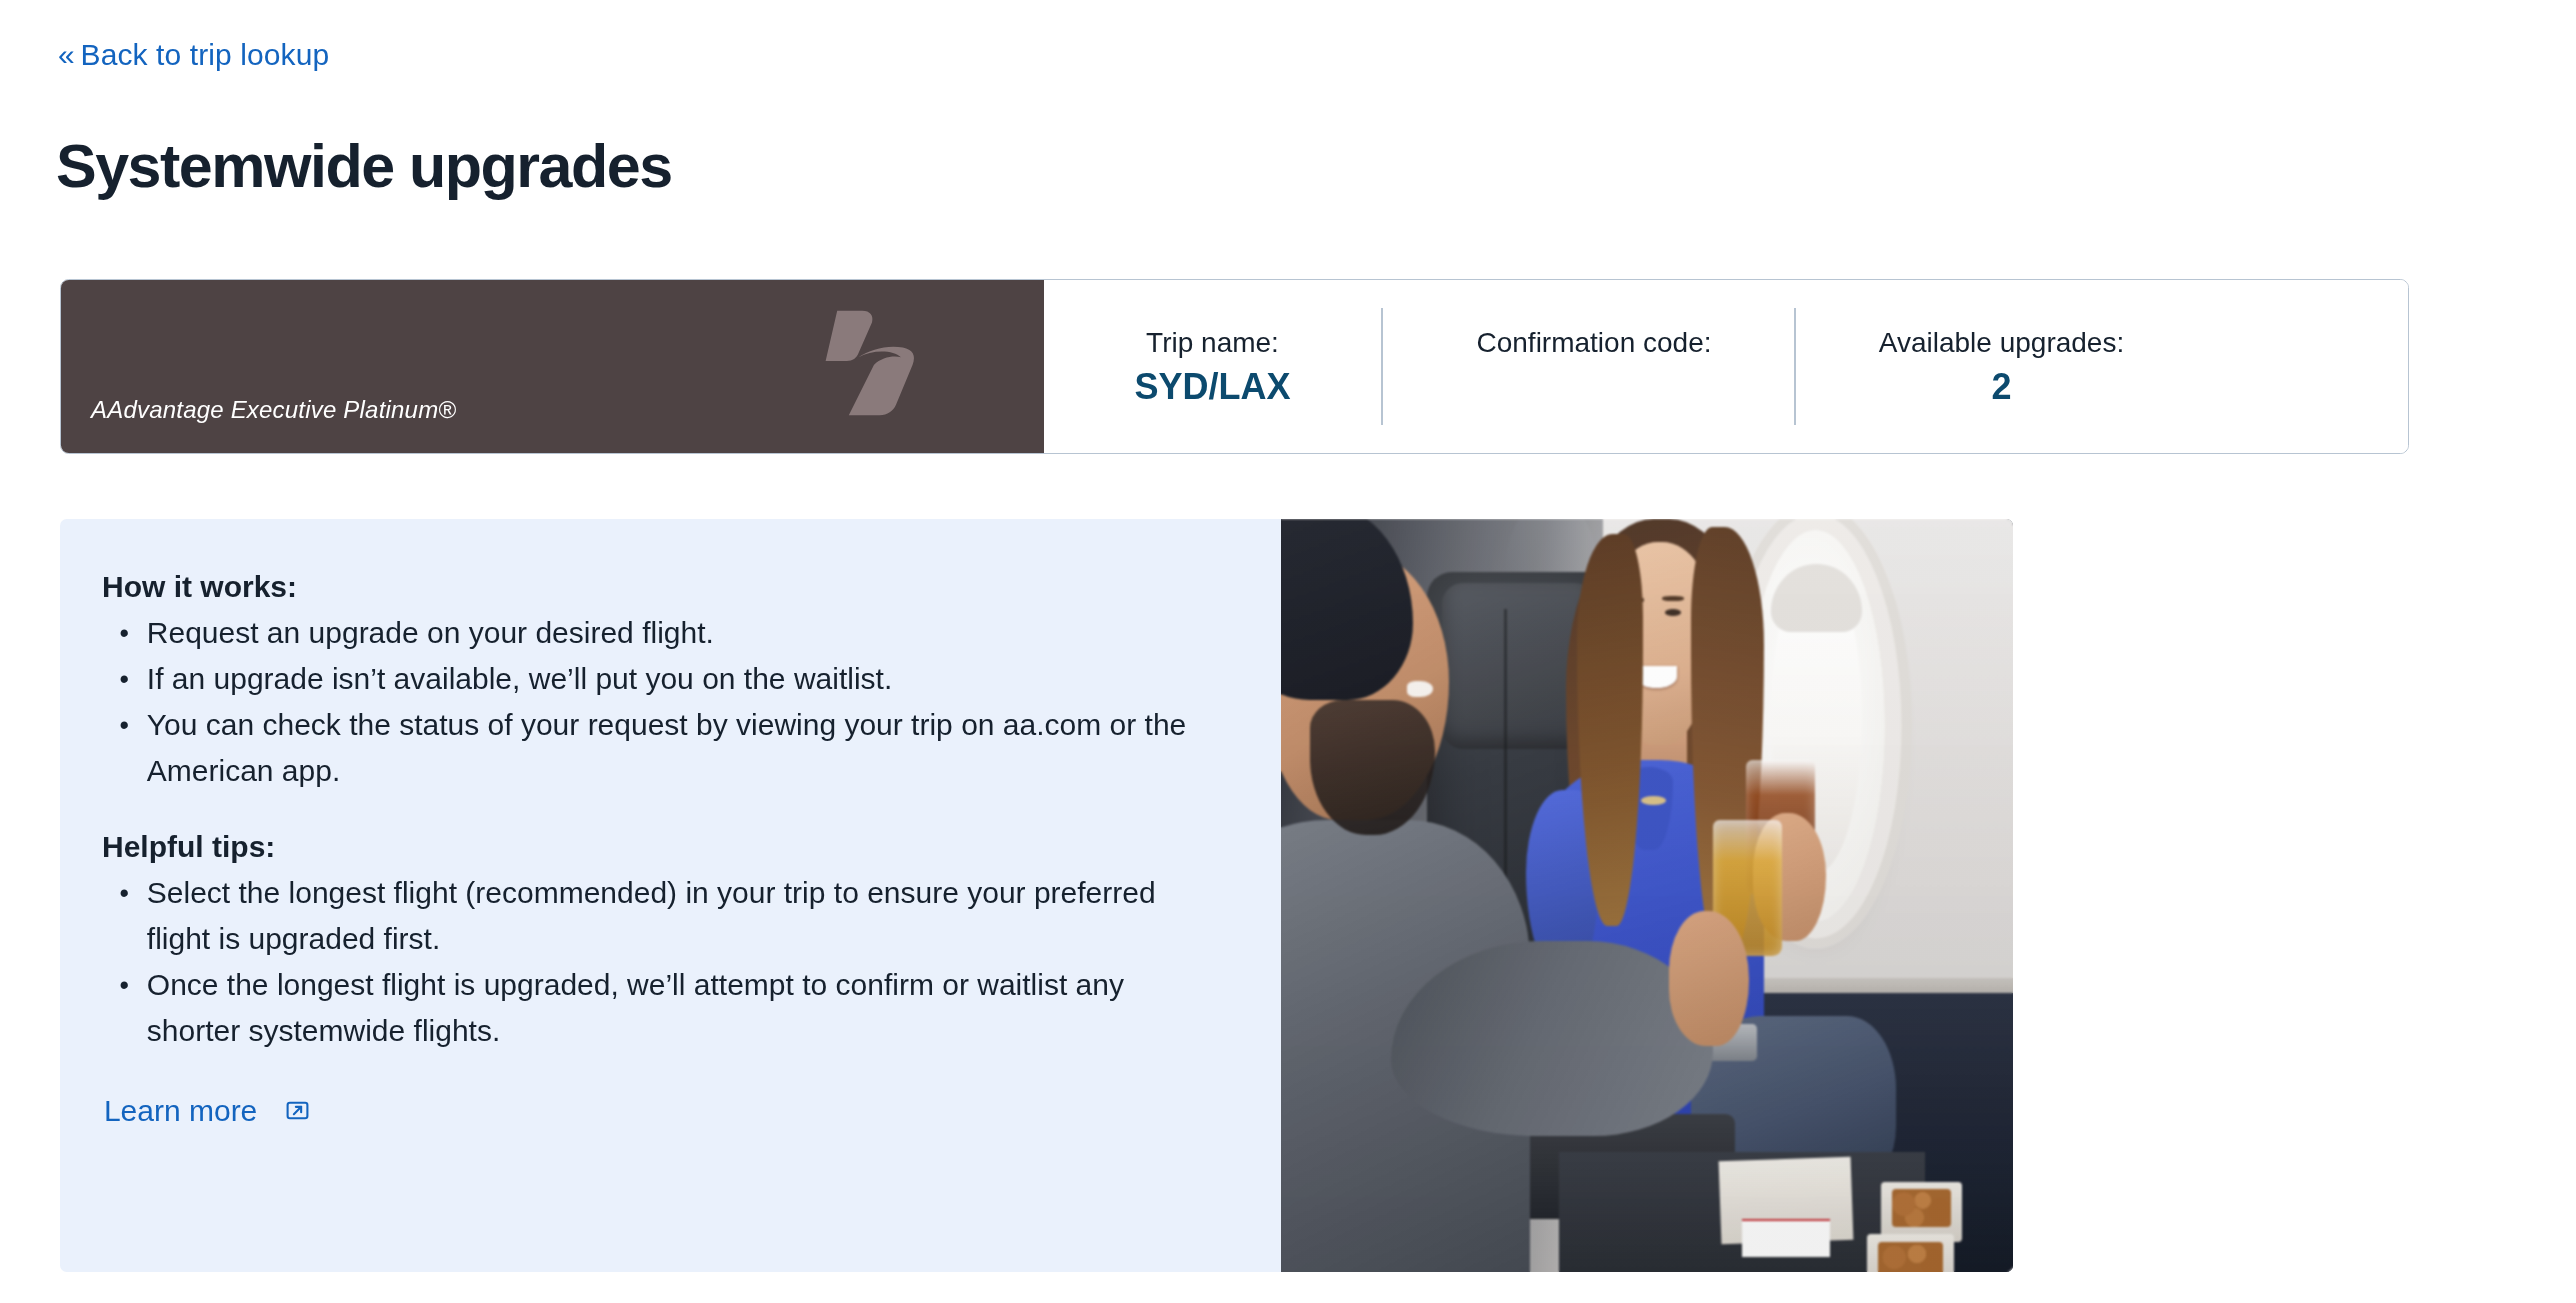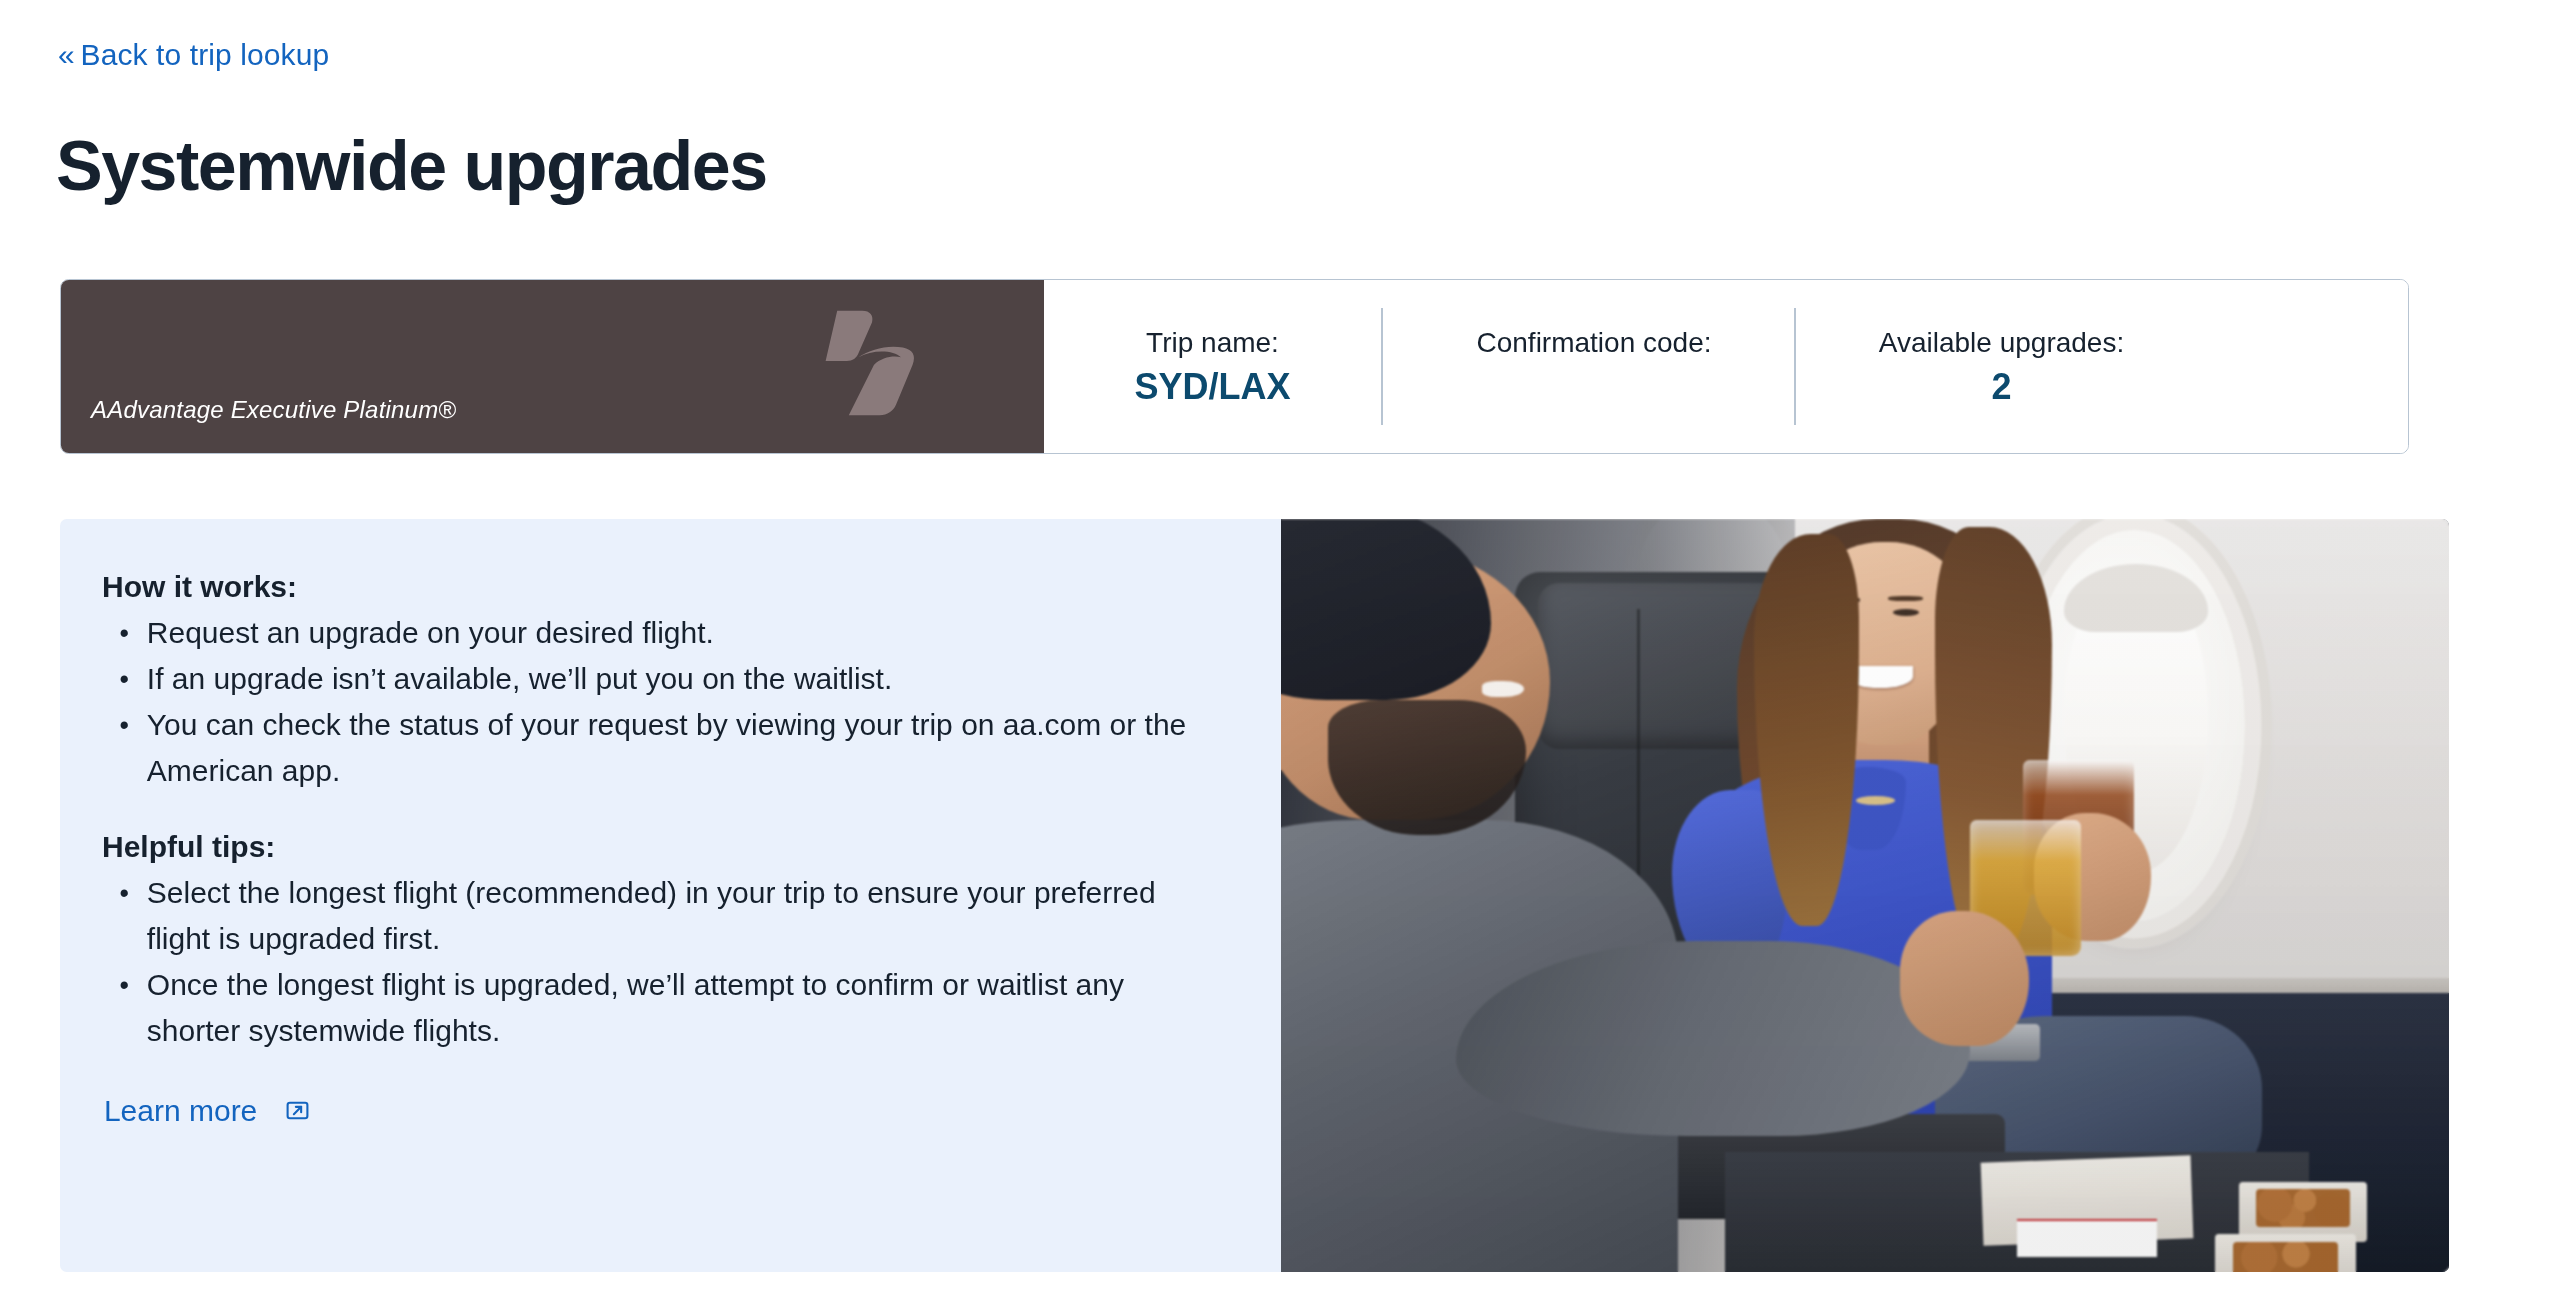--- a/index.html
+++ b/index.html
@@ -25,21 +25,21 @@
     white-space: nowrap;
     cursor: pointer;
   }
   .back-link .chev { margin-right: 5.8px; }
 
   
   .page-title {
     position: absolute;
     left: 56px;
     top: 120px;
-    font-size: 70px;
+    font-size: 61px;
     line-height: 93px;
     font-weight: 700;
     color: #16212e;
     letter-spacing: -1.5px;
     font-stretch: condensed;
     white-space: nowrap;
   }
 
   
   .trip-card {
@@ -120,21 +120,21 @@
     font-weight: 700;
     white-space: nowrap;
     min-height: 42px;
   }
 
   
   .info-panel {
     position: absolute;
     left: 60px;
     top: 519px;
-    width: 2389px;
+    width: 1953px;
     height: 753px;
     display: flex;
     border-radius: 6.7px;
     overflow: hidden;
   }
   .info-text {
     flex: 0 0 1221px;
     background: #eaf1fc;
     padding: 48px 56px 0 42px;
   }

